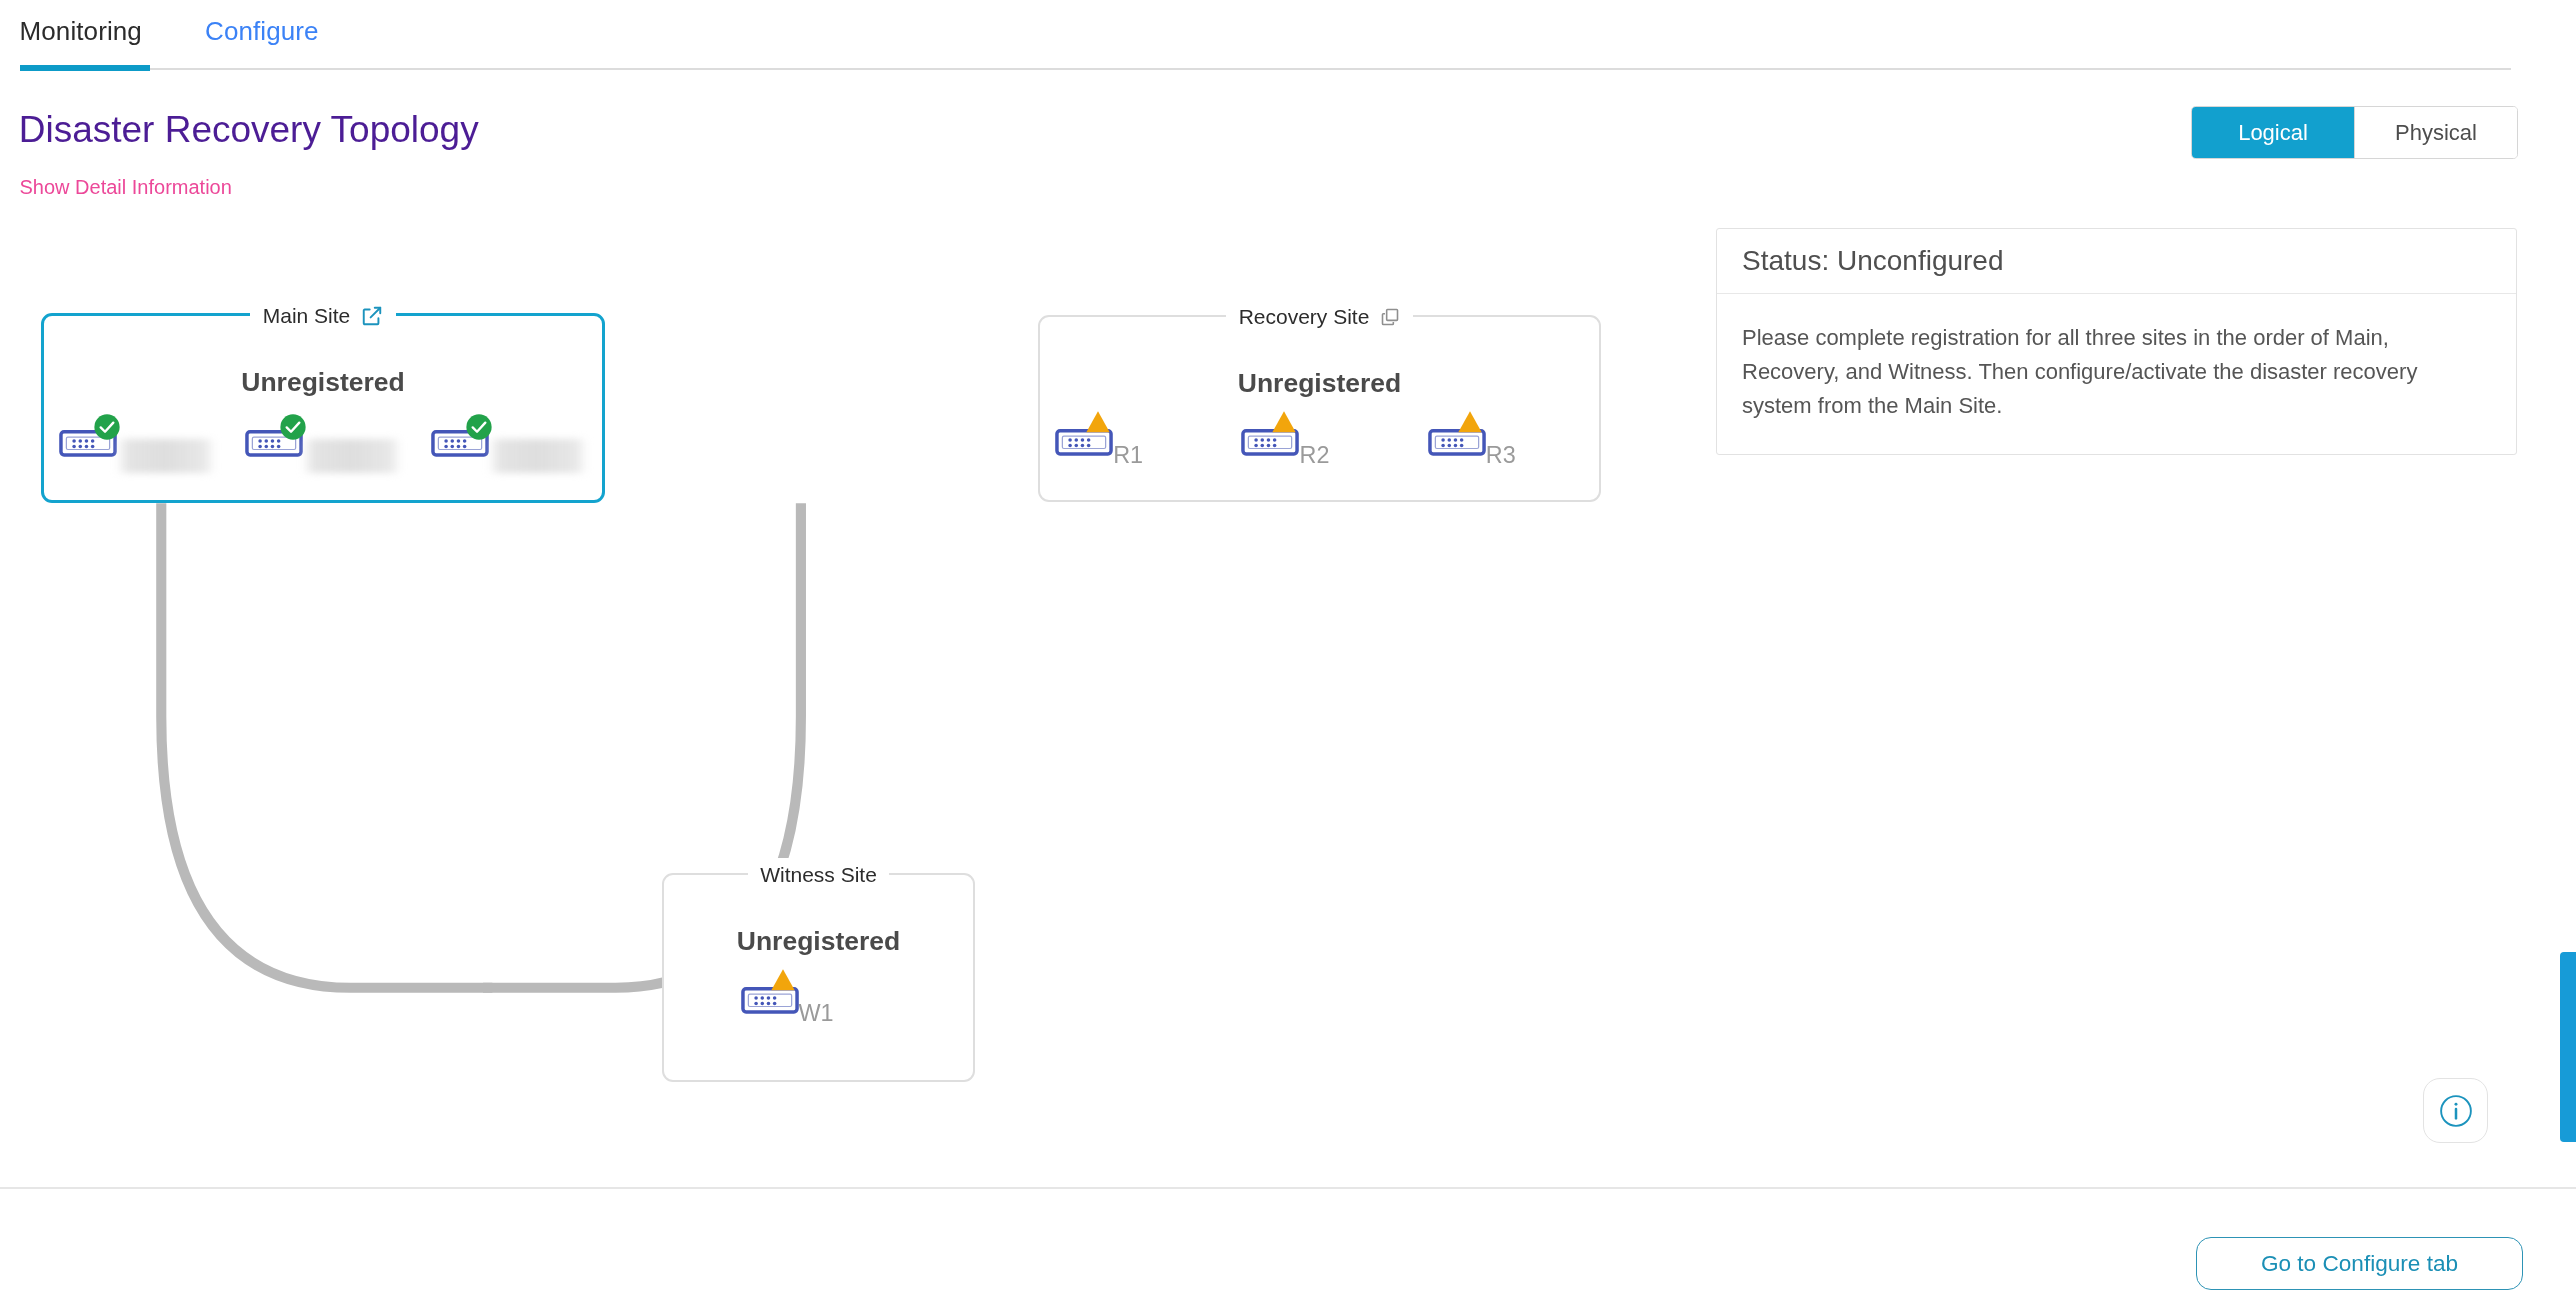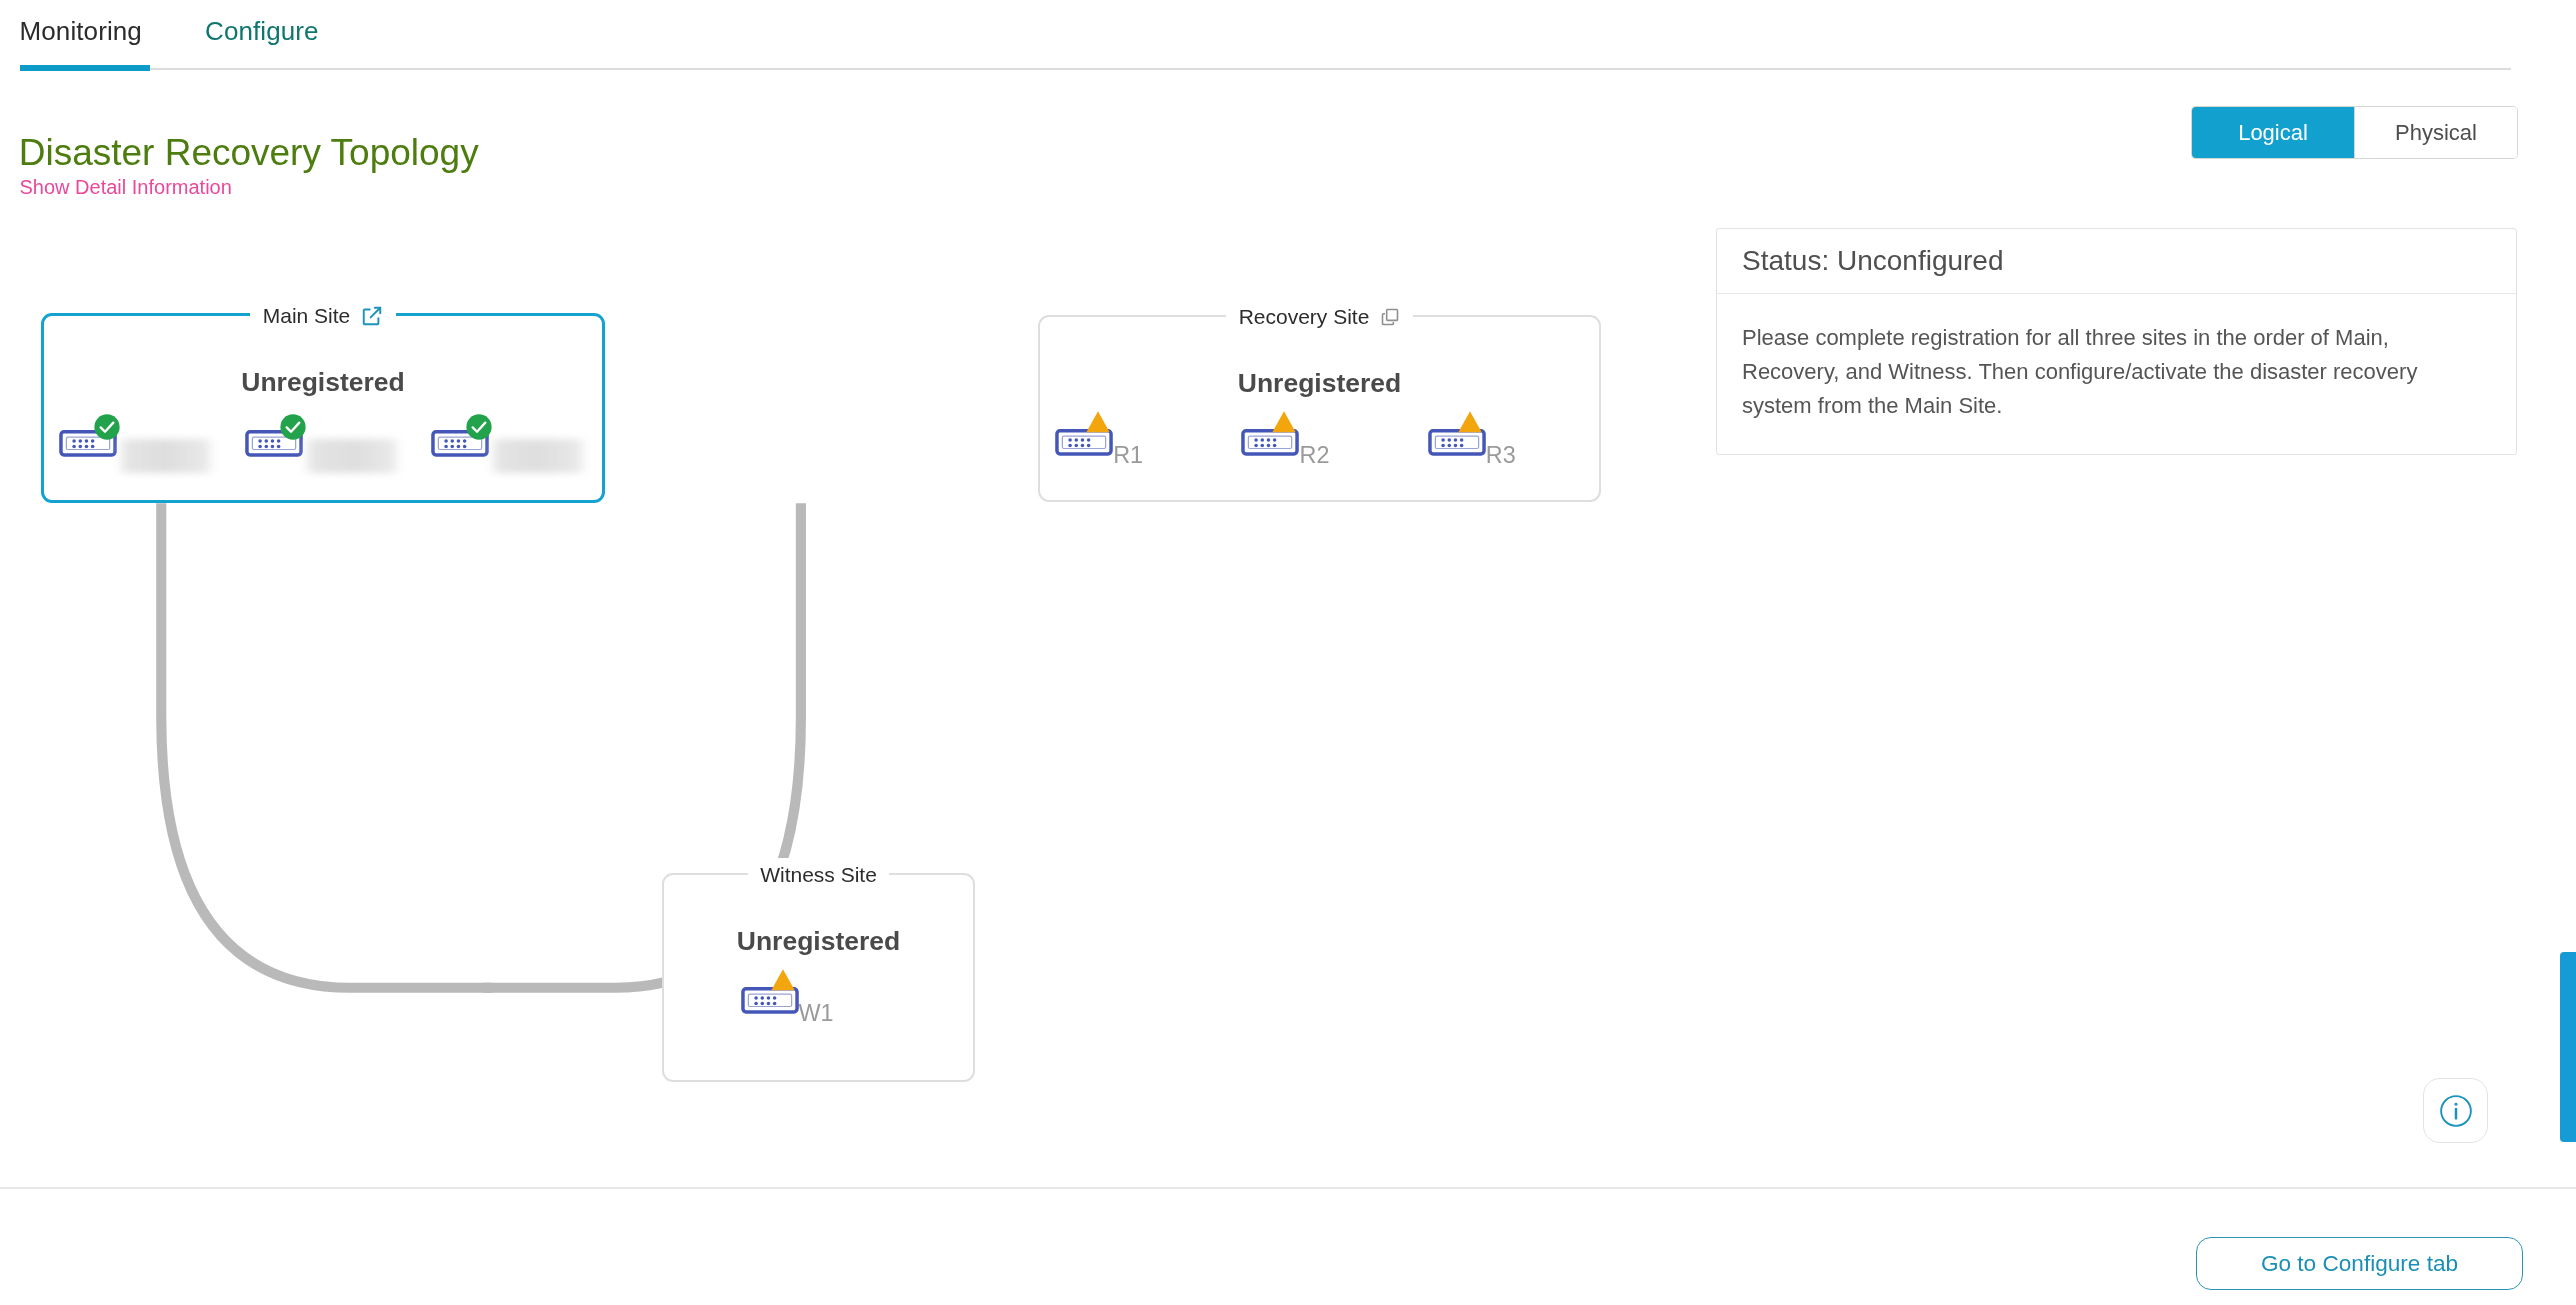--- a/index.html
+++ b/index.html
@@ -28,44 +28,43 @@
     left: 19.5px; top: 68px;
     width: 2491px; height: 1.6px;
     background: #dcdcdc;
   }
   .tab {
     position: absolute;
     top: 7.8px;
     height: 47px;
     font-size: 26px;
     line-height: 47px;
-    color: #0f766e;
+    color: #3b82f6;
     letter-spacing: 0.1px;
     white-space: nowrap;
   }
   .tab.active { color: #2b2b2b; }
   #tab-monitoring { left: 19.5px; }
   #tab-configure { left: 205px; }
   #tab-underline {
     position: absolute;
     left: 19.5px; top: 65px;
     width: 130px; height: 6.2px;
     background: #0d9bc8;
   }
 
   
   #page-title {
     position: absolute;
     left: 18.7px; top: 108px;
     font-size: 37px;
     line-height: 44px;
     font-weight: 400;
-    color: #4d7c0f;
+    color: #4c1d95;
     white-space: nowrap;
-    margin-top: 23px;
   }
   #show-detail-link {
     position: absolute;
     left: 19.5px; top: 175px;
     font-size: 20px;
     line-height: 25px;
     color: #ec4899;
     white-space: nowrap;
     cursor: pointer;
   }

